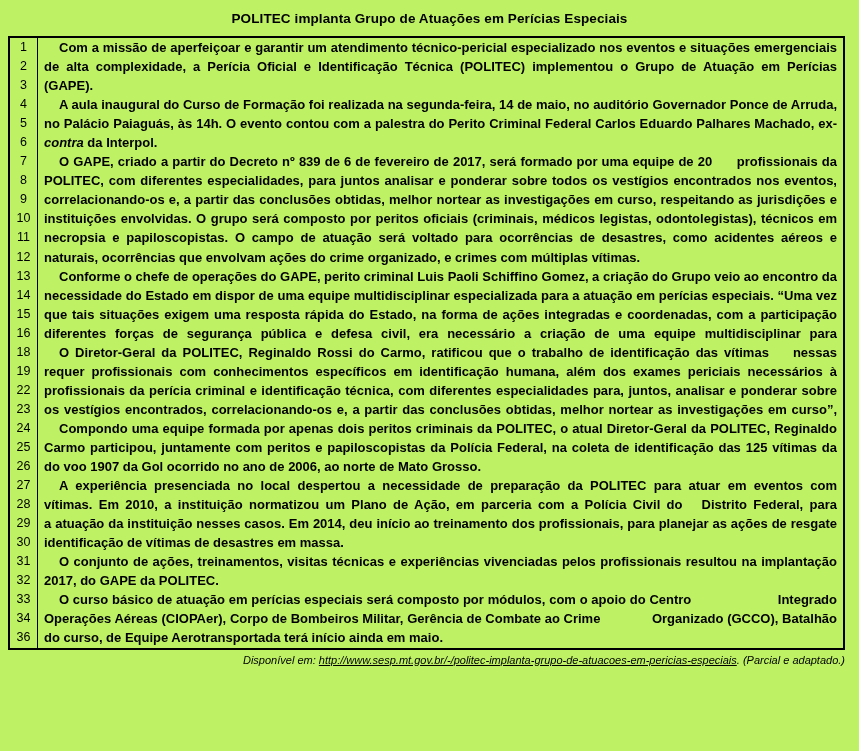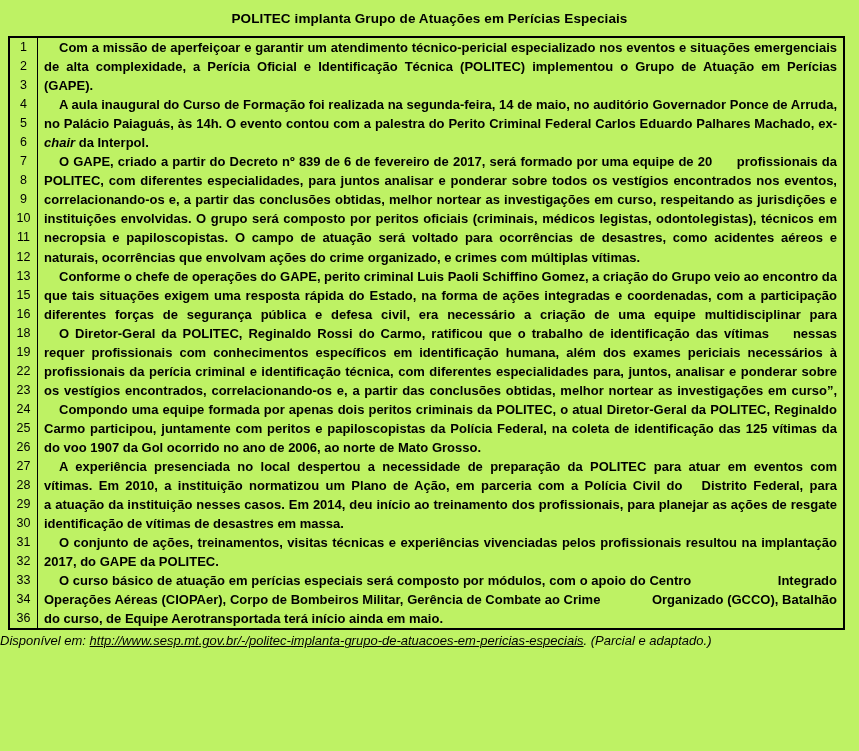--- a/index.html
+++ b/index.html
@@ -54,22 +54,23 @@
     font-weight: bold;
   }
   .txt.end {
     text-align-last: left;
   }
   .txt.indent {
     text-indent: 15px;
   }
   .source {
     margin: 4px 14px 0 0;
+    text-align: right;
     font-style: italic;
-    font-size: 13px;
+    font-size: 11px;
     line-height: 13px;
   }
   .source .url {
     color: inherit;
     text-decoration: underline;
     cursor: pointer;
   }
 </style>
 </head>
 <body>
@@ -93,21 +94,21 @@
       <div class="row">
         <div class="num">4</div>
         <div class="txt indent"><span>A aula inaugural do Curso de Formação foi realizada na segunda-feira, 14 de maio, no auditório Governador Ponce de Arruda,</span></div>
       </div>
       <div class="row">
         <div class="num">5</div>
         <div class="txt"><span>no Palácio Paiaguás, às 14h. O evento contou com a palestra do Perito Criminal Federal Carlos Eduardo Palhares Machado, ex-</span></div>
       </div>
       <div class="row">
         <div class="num">6</div>
-        <div class="txt end"><i>chair</i><span> da Interpol.</span></div>
+        <div class="txt end"><i>contra</i><span> da Interpol.</span></div>
       </div>
       <div class="row">
         <div class="num">7</div>
         <div class="txt indent"><span>O GAPE, criado a partir do Decreto nº 839 de 6 de fevereiro de 2017, será formado por uma equipe de 20&nbsp;&nbsp;&nbsp;&nbsp;&nbsp; profissionais da</span></div>
       </div>
       <div class="row">
         <div class="num">8</div>
         <div class="txt"><span>POLITEC, com diferentes especialidades, para juntos analisar e ponderar sobre todos os vestígios encontrados nos eventos,</span></div>
       </div>
       <div class="row">
@@ -122,20 +123,24 @@
         <div class="num">11</div>
         <div class="txt"><span>necropsia e papiloscopistas. O campo de atuação será voltado para ocorrências de desastres, como acidentes aéreos e catástrofes</span></div>
       </div>
       <div class="row">
         <div class="num">12</div>
         <div class="txt end"><span>naturais, ocorrências que envolvam ações do crime organizado, e crimes com múltiplas vítimas.</span></div>
       </div>
       <div class="row">
         <div class="num">13</div>
         <div class="txt indent"><span>Conforme o chefe de operações do GAPE, perito criminal Luis Paoli Schiffino Gomez, a criação do Grupo veio ao encontro da</span></div>
+      </div>
+      <div class="row">
+        <div class="num">14</div>
+        <div class="txt"><span>necessidade do Estado em dispor de uma equipe multidisciplinar especializada para a atuação em perícias especiais. “Uma vez</span></div>
       </div>
       <div class="row">
         <div class="num">15</div>
         <div class="txt"><span>que tais situações exigem uma resposta rápida do Estado, na forma de ações integradas e coordenadas, com a participação das</span></div>
       </div>
       <div class="row">
         <div class="num">16</div>
         <div class="txt"><span>diferentes forças de segurança pública e defesa civil, era necessário a criação de uma equipe multidisciplinar para desempenhar</span></div>
       </div>
       <div class="row">

